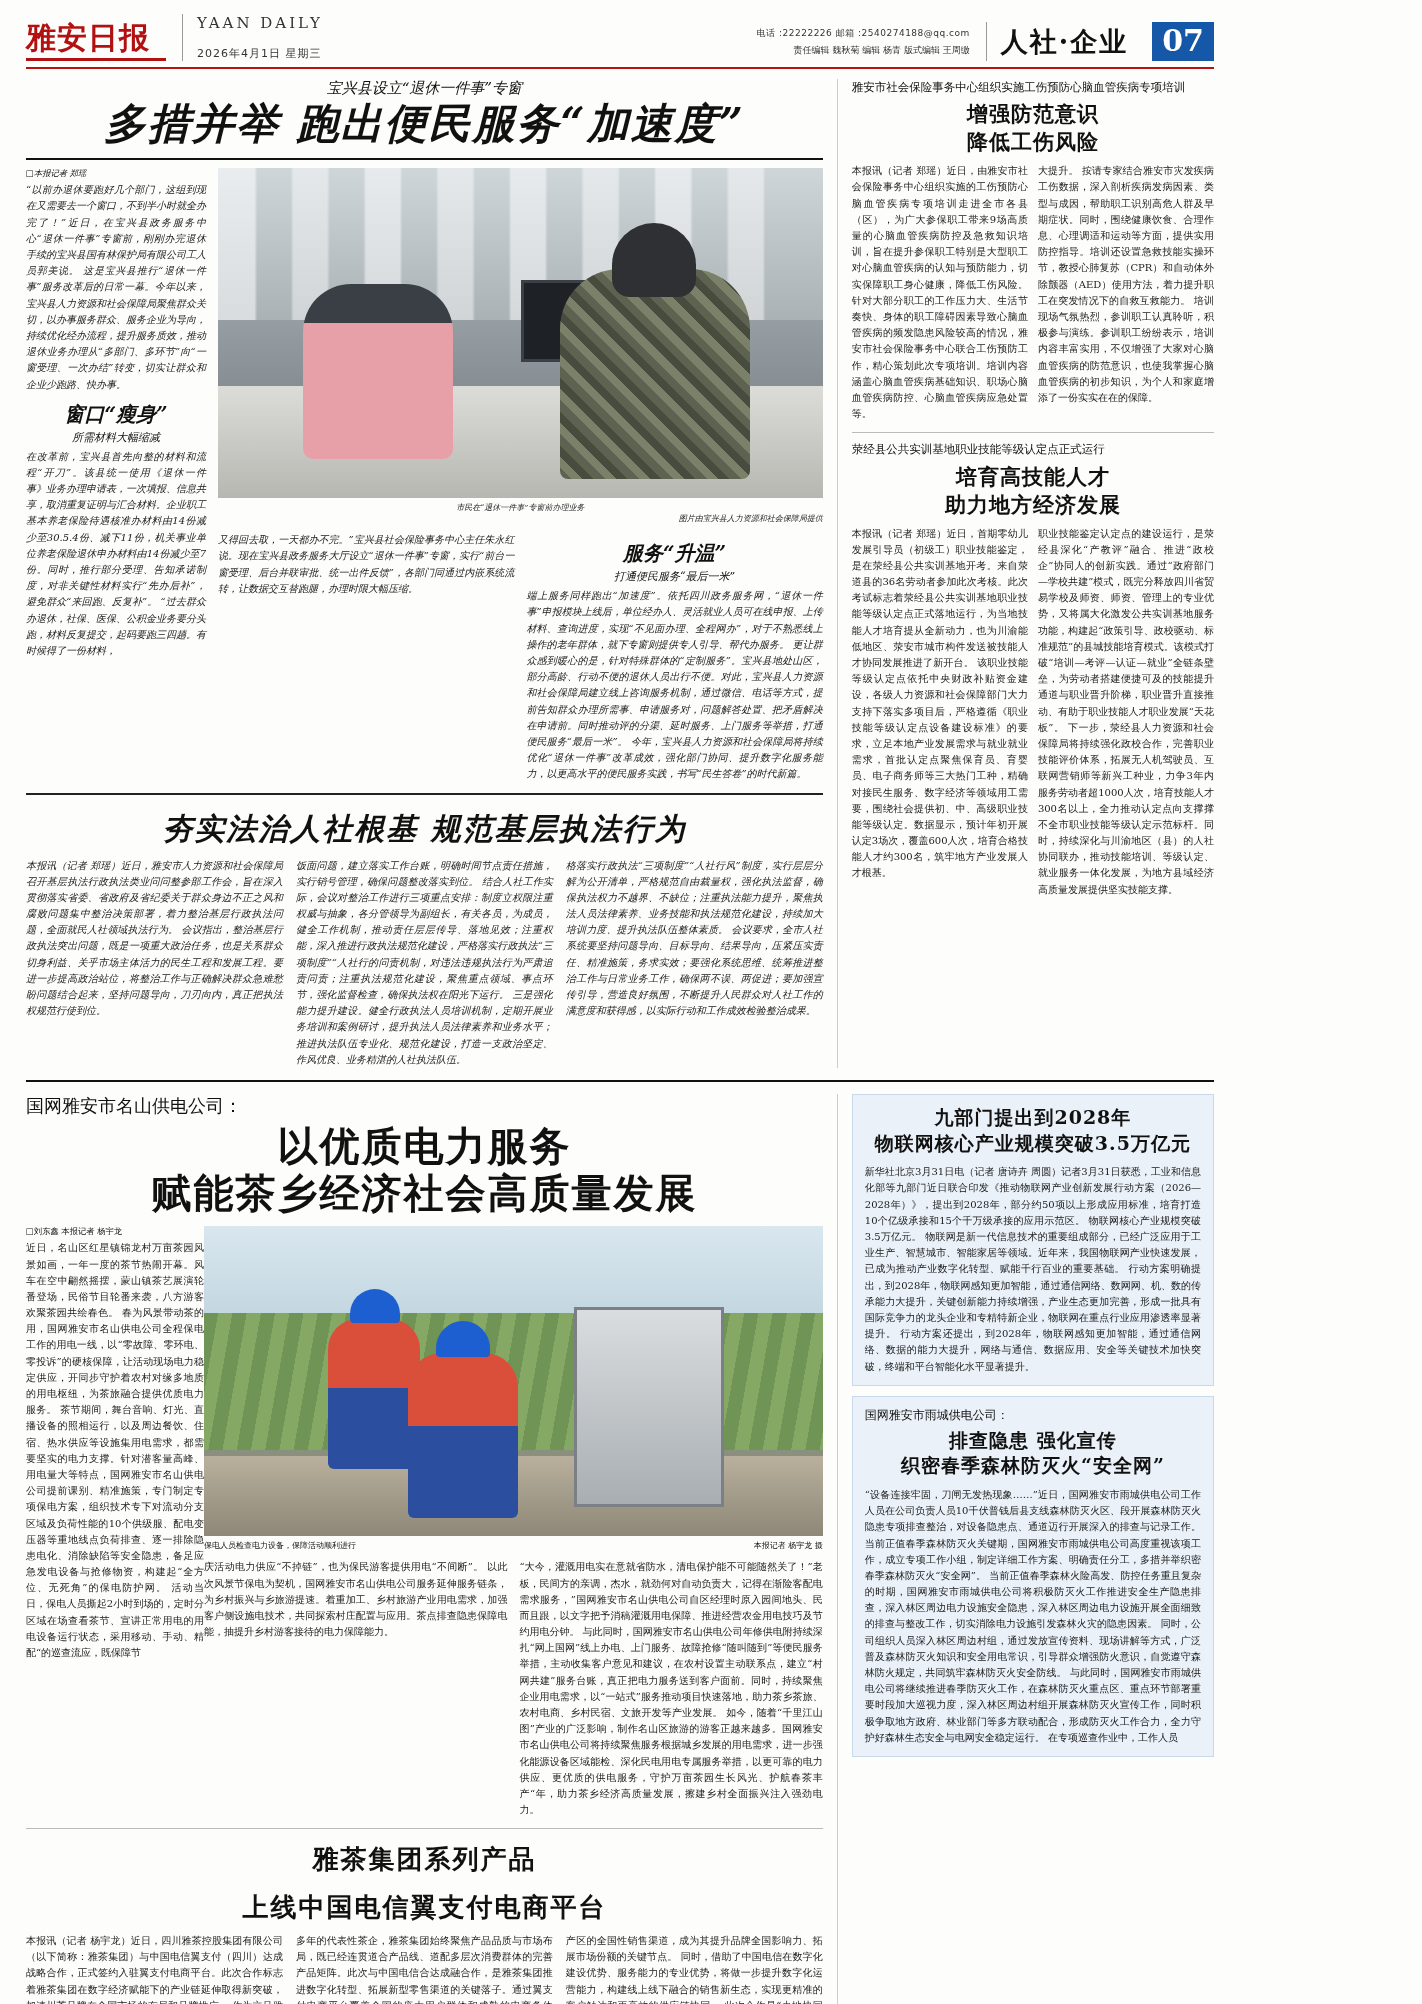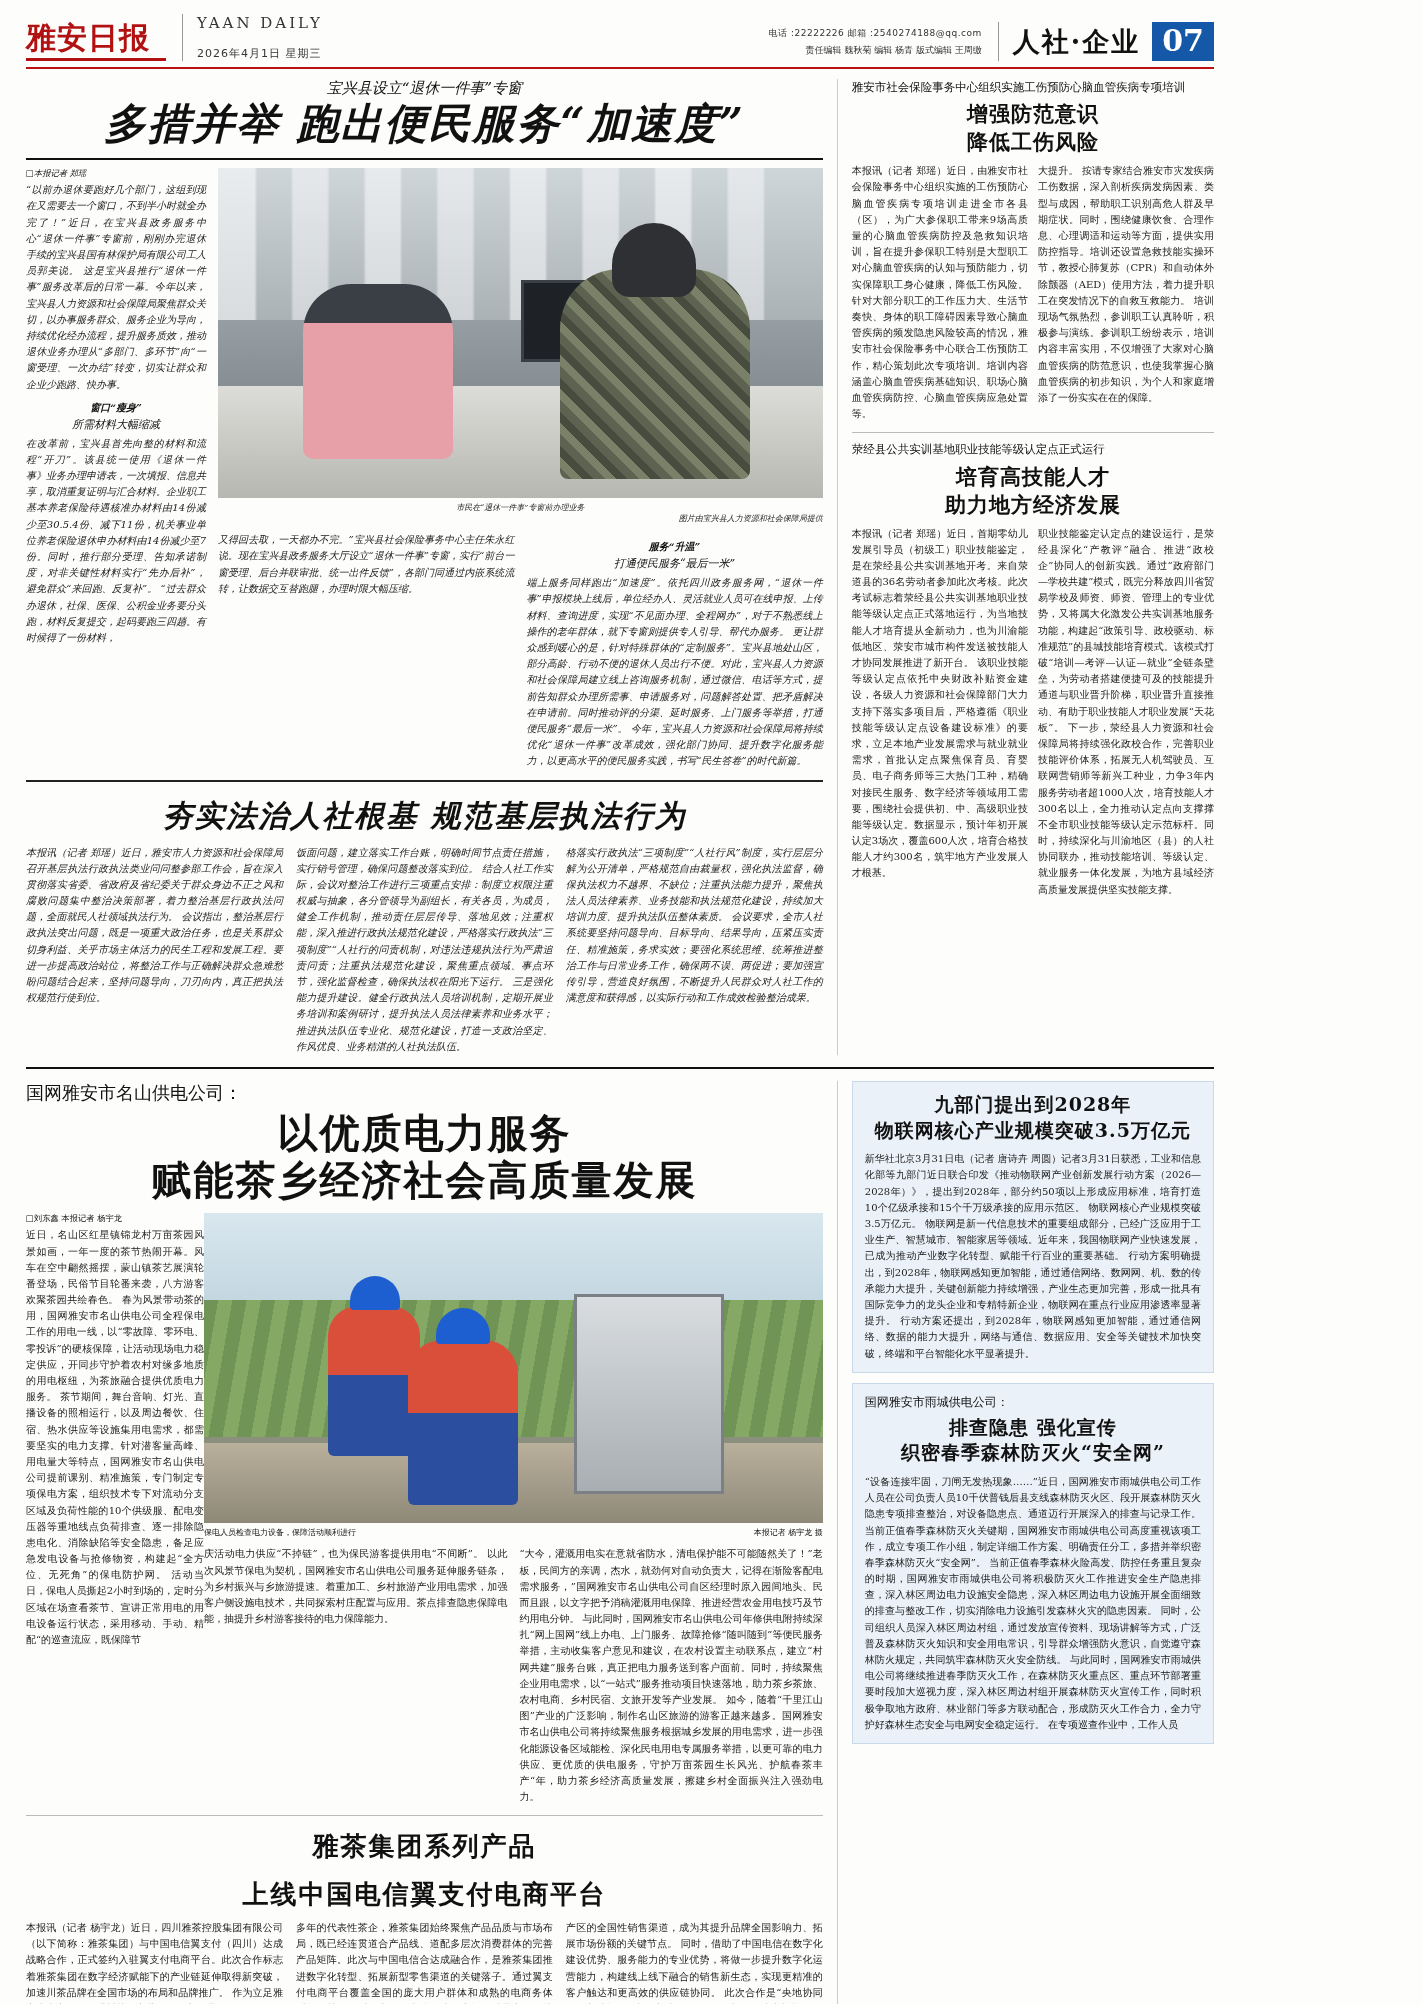--- a/index.html
+++ b/index.html
@@ -28,21 +28,21 @@
   .name-date { font-size:11px; color:#333; margin-top:14px; letter-spacing:1px;}
   .mast-mid { flex:1; text-align:right; font-size:9px; color:#333; line-height:1.9; padding-right:16px; padding-bottom:2px;}
   .mast-mid .row1 { letter-spacing:0.5px; }
   .mast-right { display:flex; align-items:center; border-left:1px solid #999; padding-left:14px;}
   .section-name {
     font-family:"DejaVu Serif","Liberation Serif",serif;
     font-size:27px; font-weight:bold; letter-spacing:2px; color:#111;
   }
   .page-num {
     background:#1558a8; color:#fff; font-size:30px; font-weight:bold;
-    padding:1px 10px 3px 10px; margin-left:12px; font-family:"DejaVu Serif",serif;
+    padding:1px 10px 3px 10px; margin-left:24px; font-family:"DejaVu Serif",serif;
   }
 
   
   .cn { font-family:"DejaVu Serif","Liberation Serif",serif; }
   .body-text {
     font-size:10px; line-height:1.62; text-align:justify; color:#1a1a1a;
     font-family:"DejaVu Serif","Liberation Serif",serif;
   }
   .byline { font-size:8.3px; margin-bottom:3px; font-family:"DejaVu Serif",serif;}
   .headline-main {
@@ -98,21 +98,21 @@
     content:""; position:absolute; left:52px; top:-46px; width:84px; height:74px;
     background:#2e3033; border-radius:42px 42px 18px 18px;
   }
   .photo .mon {
     position:absolute; right:30%; top:34%; width:120px; height:82px;
     background:#1e2226; border:3px solid #3b4046;
   }
   .photo-cap { font-size:8px; text-align:center; margin-top:4px; color:#222; font-family:"DejaVu Serif",serif;}
   .photo-credit { font-size:8px; text-align:right; color:#222; font-family:"DejaVu Serif",serif; }
 
-  .sub-head { text-align:center; font-family:"DejaVu Serif",serif; font-weight:bold; font-size:10px; margin:8px 0 2px;}
+  .sub-head { text-align:center; font-family:"DejaVu Serif",serif; font-weight:bold; font-size:20px; margin:8px 0 2px;}
   .sub-head2 { text-align:center; font-family:"DejaVu Serif",serif; font-size:11px; margin-bottom:4px;}
 
   .cols3 { display:flex; gap:12px; margin-top:8px; }
   .cols3 > div { flex:1; }
 
   
   .r-kicker { font-size:11.5px; line-height:1.5; font-family:"DejaVu Serif",serif; margin-bottom:4px;}
   .r-h { font-size:21px; text-align:center; font-weight:bold; font-family:"DejaVu Serif",serif; letter-spacing:1px; }
   .r-cols { display:flex; gap:10px; margin-top:7px;}
   .r-cols > div { flex:1; }

